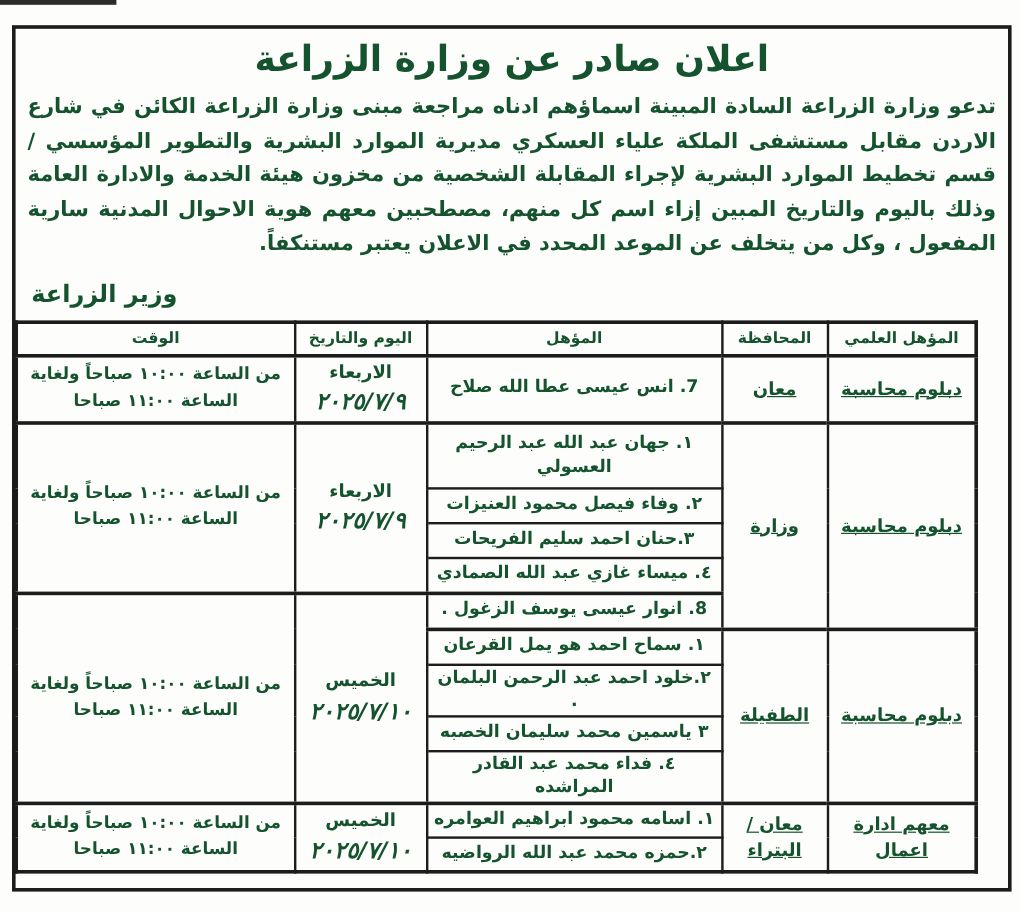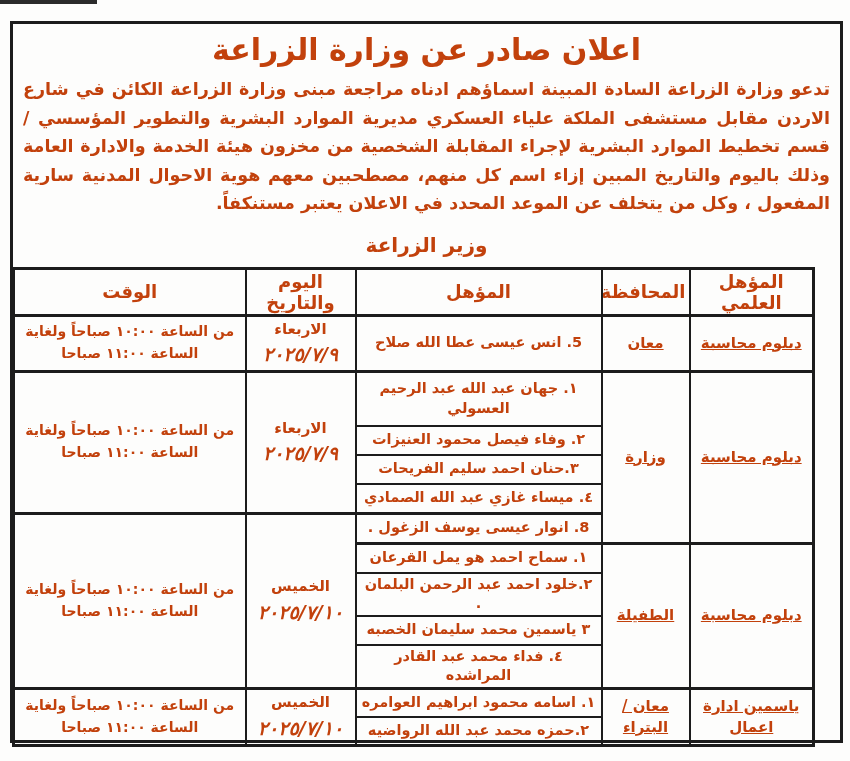--- a/index.html
+++ b/index.html
@@ -1,45 +1,45 @@
 <!DOCTYPE html>
 <html lang="ar"><head>
 <meta charset="utf-8">
 <style>
   html,body { margin:0; padding:0; background:#ffffff; }
   .page {
     position:relative; width:850px; height:761px; overflow:hidden;
-    background:#fdfdfc; color:#c2410c;
+    background:#fdfdfc; color:#14532d;
     font-family:"DejaVu Sans", sans-serif; font-weight:bold;
   }
   .top-remnant { position:absolute; top:0; left:0; width:97px; height:4px; background:#2b2b2b; }
   .ad-box {
     position:absolute; left:10px; top:21px; width:833px; height:722px;
     box-sizing:border-box; border:3px solid #1c1c1c;
     padding:4px 9px 0 9px; direction:rtl;
   }
   .ad-title {
     margin:4px 0 8px 0; text-align:center;
     font-size:30px; font-weight:bold; letter-spacing:0.5px;
   }
   .ad-body {
     margin:0 1px; font-size:17.5px; line-height:28.5px;
     text-align:justify; text-align-last:right; font-weight:bold;
   }
-  .signature { margin:15px 4px 10px 4px; text-align:center; font-size:20px; font-weight:bold; }
+  .signature { margin:15px 4px 10px 4px; text-align:left; font-size:20px; font-weight:bold; }
   table.schedule {
     border-collapse:collapse; table-layout:fixed;
     width:800px; margin-right:16px;
     border:3px solid #1c1c1c;
   }
   .schedule th, .schedule td {
     border:2px solid #1c1c1c; text-align:center; vertical-align:middle;
     padding:1px 3px; font-weight:bold; overflow:hidden;
   }
-  .schedule th { font-size:18px; height:23px; }
+  .schedule th { font-size:13px; height:23px; }
   td.name  { font-size:14.5px; height:25px; line-height:1.35; }
   tr.r-first td.name  { height:44px; }
   tr.r-2line td.name  { height:50px;margin-top:32px; }
   tr.r-last td.name   { height:24px; }
   td.gov, td.qual { font-size:15px; line-height:1.4;text-decoration:underline; }
   td.daydate { font-size:15px; line-height:1.5; }
   td.daydate .date { font-size:19px;font-style:italic; }
   td.time { font-size:14px; line-height:1.55; padding:1px 8px; }
   tr.blk > td, tr.blk > th { border-top-width:3px; }
 </style>
@@ -69,21 +69,21 @@
           <th>المؤهل</th>
           <th>اليوم والتاريخ</th>
           <th>الوقت</th>
         </tr>
       </thead>
       <tbody>
 
         <tr class="blk r-first">
           <td class="qual">دبلوم محاسبة</td>
           <td class="gov">معان</td>
-          <td class="name">5. انس عيسى عطا الله صلاح</td>
+          <td class="name">7. انس عيسى عطا الله صلاح</td>
           <td class="daydate">
             <div class="day">الاربعاء</div>
             <div class="date">٢٠٢٥/٧/٩</div>
           </td>
           <td class="time">من الساعة ١٠:٠٠ صباحاً ولغاية الساعة ١١:٠٠ صباحا</td>
         </tr>
 
         <tr class="blk r-2line">
           <td class="qual" rowspan="5">دبلوم محاسبة</td>
           <td class="gov" rowspan="5">وزارة</td>
@@ -122,21 +122,21 @@
           <td class="name">٢.خلود احمد عبد الرحمن البلمان .</td>
         </tr>
         <tr>
           <td class="name">٣ ياسمين محمد سليمان الخصبه</td>
         </tr>
         <tr>
           <td class="name">٤. فداء محمد عبد القادر المراشده</td>
         </tr>
 
         <tr class="blk r-last">
-          <td class="qual" rowspan="2">ياسمين ادارة اعمال</td>
+          <td class="qual" rowspan="2">معهم ادارة اعمال</td>
           <td class="gov" rowspan="2">معان / البتراء</td>
           <td class="name">١. اسامه محمود ابراهيم العوامره</td>
           <td class="daydate" rowspan="2">
             <div class="day">الخميس</div>
             <div class="date">٢٠٢٥/٧/١٠</div>
           </td>
           <td class="time" rowspan="2">من الساعة ١٠:٠٠ صباحاً ولغاية الساعة ١١:٠٠ صباحا</td>
         </tr>
         <tr class="r-last">
           <td class="name">٢.حمزه محمد عبد الله الرواضيه</td>

